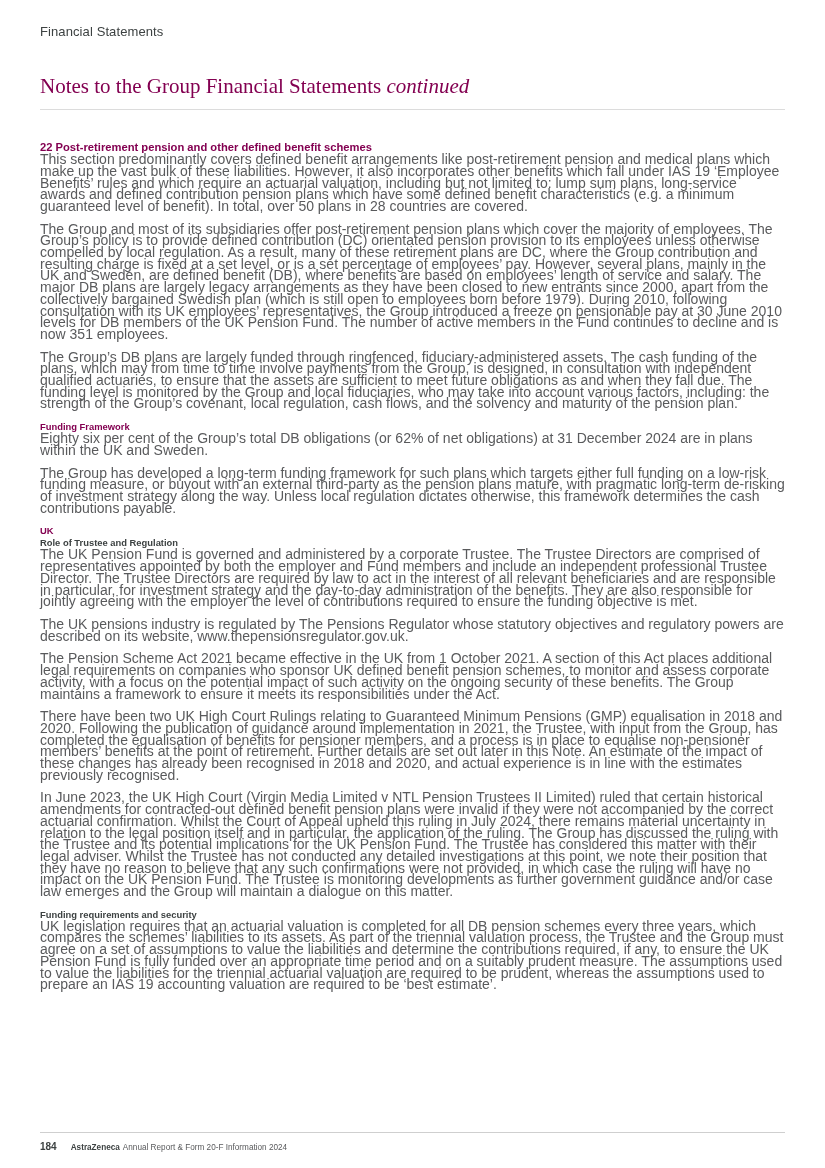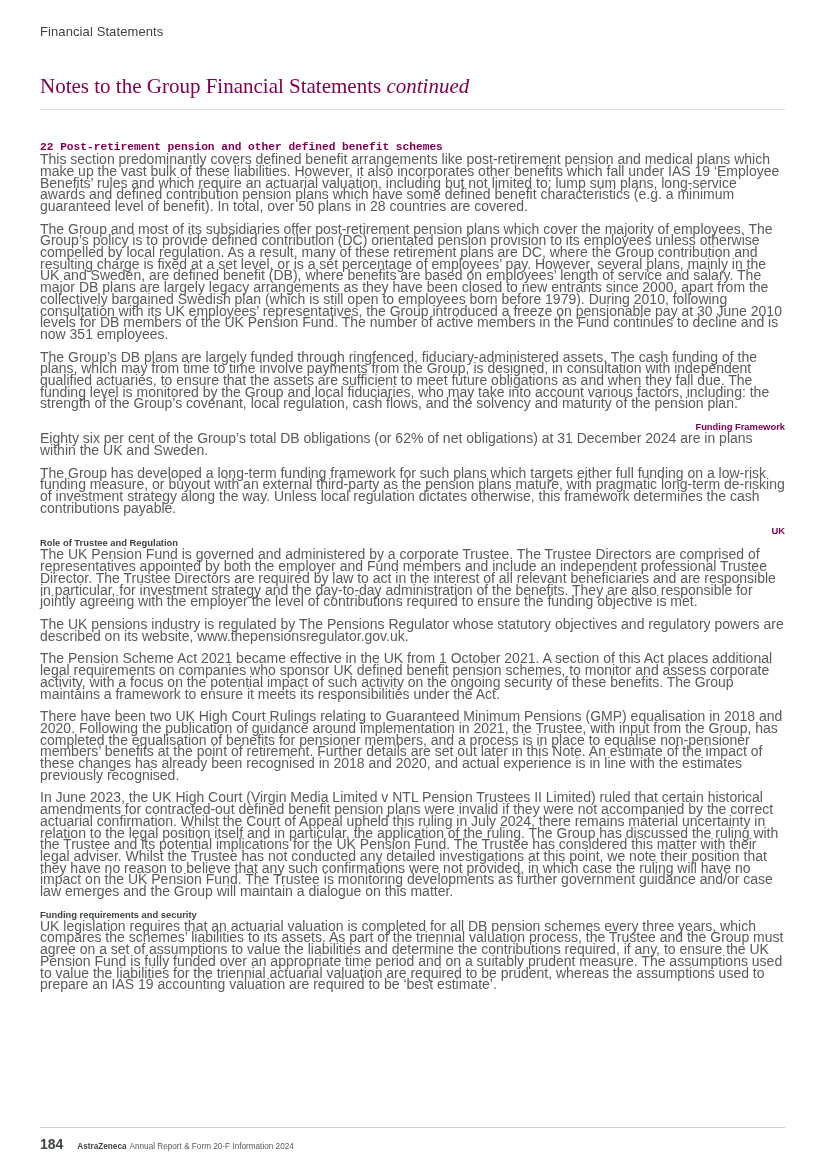--- a/index.html
+++ b/index.html
@@ -37,41 +37,40 @@
     line-height: 1.1;
   }
   .doc-title .continued {
     font-style: italic;
     margin-top: 16px;
   }
   .article {
     margin-top: 30px;
   }
   .h-section {
-    font-family: Liberation Mono, monospace;
+    font-family: Liberation Sans, sans-serif;
     font-weight: 700;
     font-size: 11.2px;
     color: #830051;
     margin: 0;
     line-height: 1.25;
   }
   .h-dark {
     font-size: 9.4px;
     font-weight: 700;
     color: #3d4242;
     margin: 0;
     line-height: 1.28;
   }
   .h-brand {
     font-size: 9.4px;
     font-weight: 700;
     color: #830051;
     margin: 0;
     line-height: 1.28;
-    text-align: right;
   }
   .para {
     font-size: 14px;
     line-height: 11.7px;
     color: #595a5c;
     margin: 0 0 11px 0;
     text-align: left;
   }
   .para:last-of-type { margin-bottom: 0; }
   .footer {
@@ -79,21 +78,21 @@
     border-top: 1px solid #cfcfcf;
     padding-top: 8px;
     font-size: 8.2px;
     color: #595a5c;
     display: flex;
     align-items: baseline;
   }
   .footer .page-num {
     font-weight: 700;
     color: #3d4242;
-    font-size: 14px;
+    font-size: 10px;
     margin-right: 14px;
   }
   .footer .brand {
     font-weight: 700;
     color: #3d4242;
     margin-right: 3px;
   }
 </style>
 </head>
 <body>

